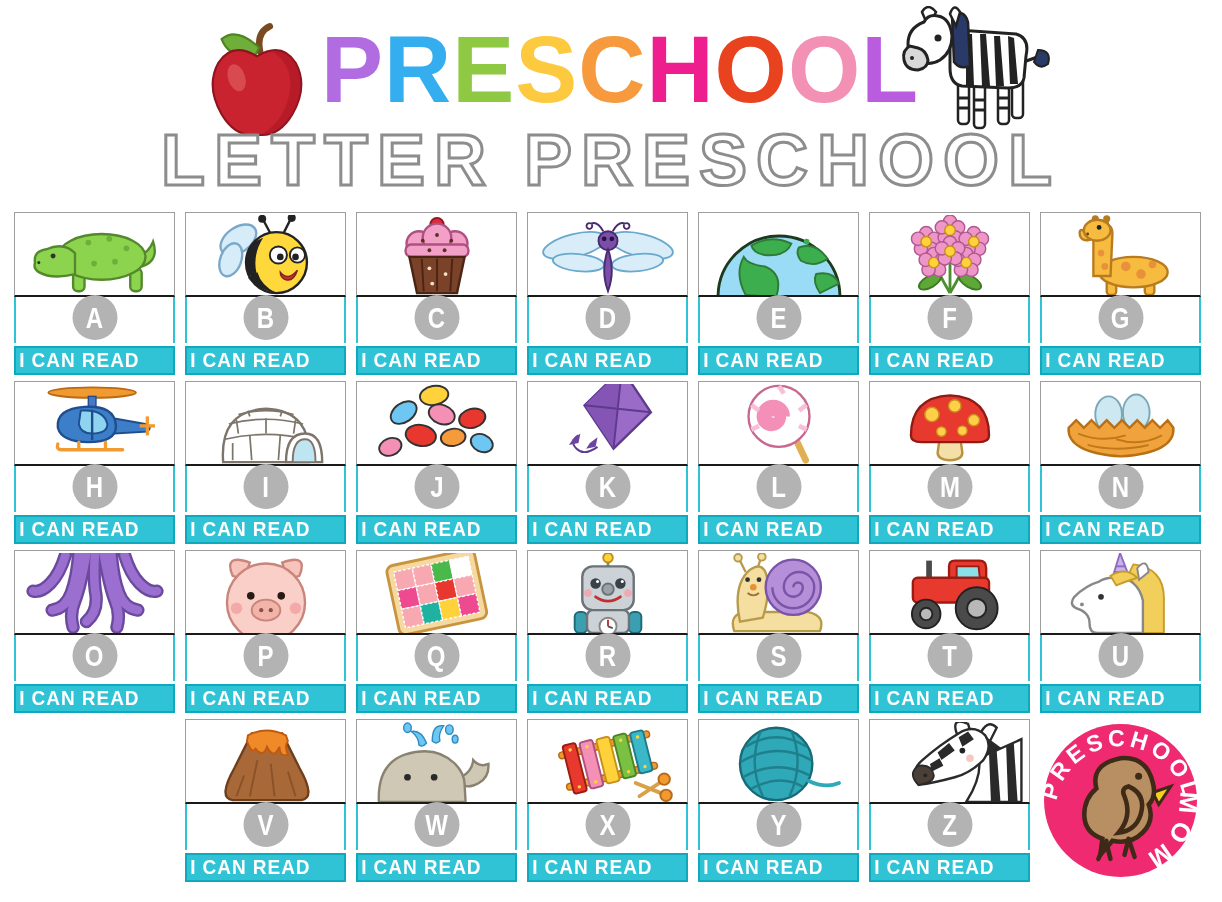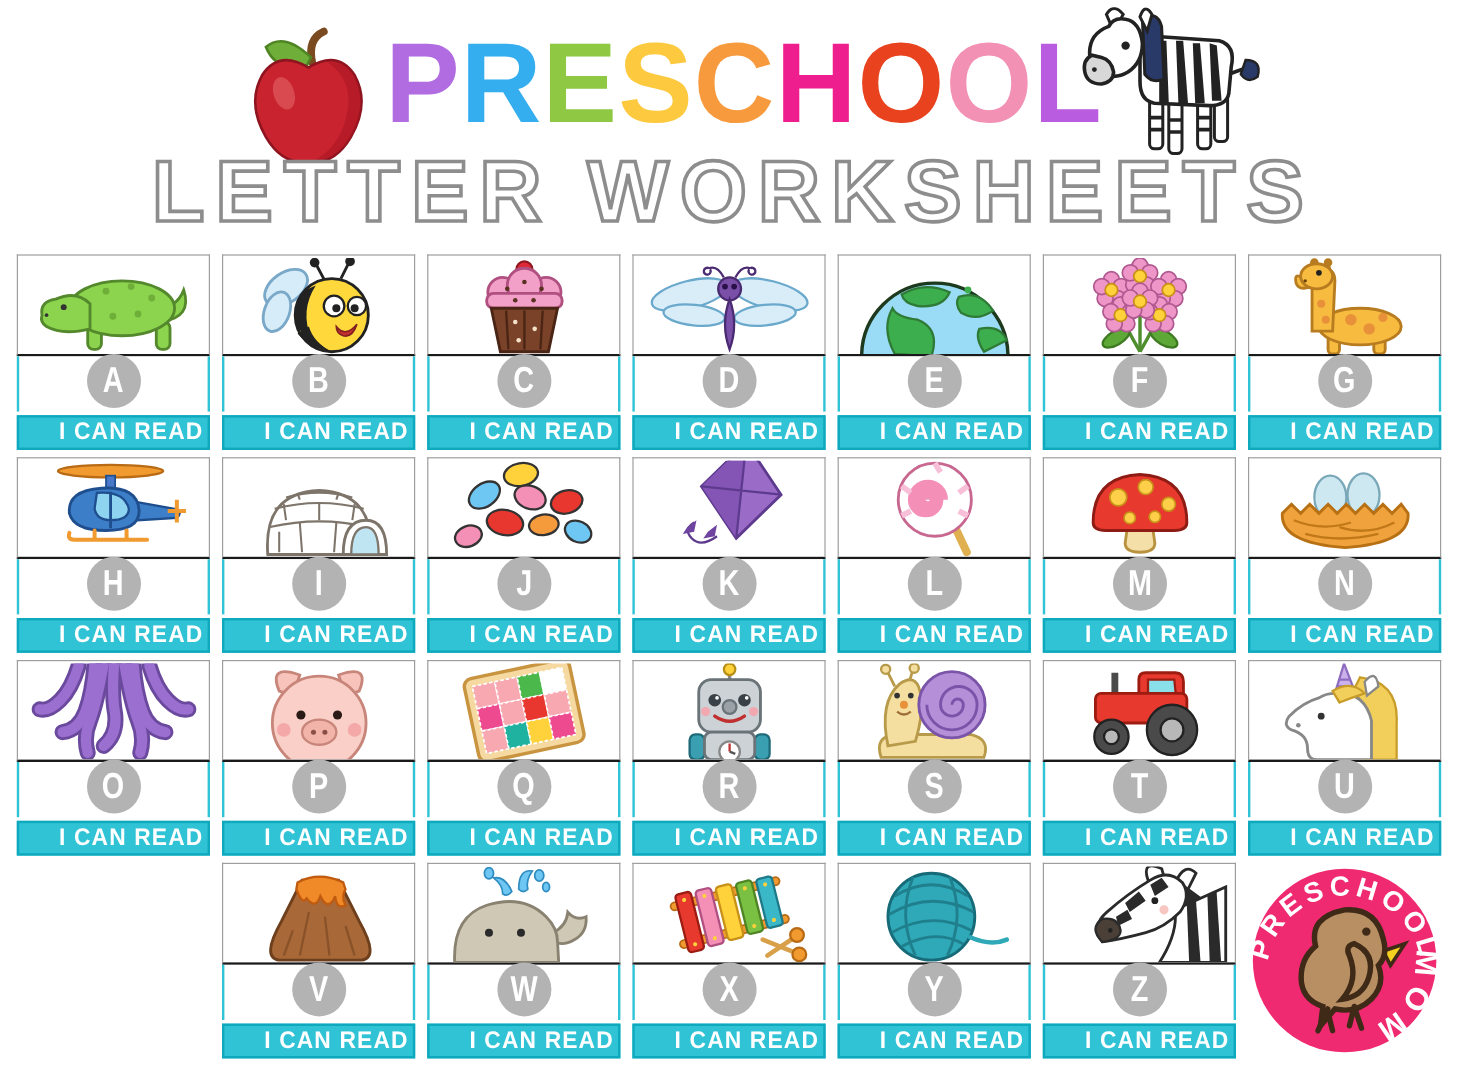--- a/index.html
+++ b/index.html
@@ -30,21 +30,21 @@
   .img-box svg{width:152px;height:80px;display:block;}
   .letter-box{box-sizing:border-box;height:46px;background:#ffffff;position:relative;
               border-left:2px solid #30c3d6;border-right:2px solid #30c3d6;}
   .circle{position:absolute;left:50%;top:-2px;transform:translateX(-50%);
           width:45px;height:45px;border-radius:50%;background:#b3b3b3;
           color:#ffffff;font-weight:bold;font-size:30px;
           display:flex;align-items:center;justify-content:center;}
   .circle span{transform:scaleX(.8);}
   .bar{box-sizing:border-box;margin-top:3px;height:29px;background:#30c3d6;
        border:2px solid #0fa9be;color:#ffffff;font-weight:bold;font-size:20px;
-       display:flex;align-items:center;justify-content:flex-end;letter-spacing:1px;
+       display:flex;align-items:center;justify-content:flex-start;letter-spacing:1px;
        white-space:nowrap;}
   .bar span{transform:scaleX(.95);}
 
   .logo-cell{position:relative;width:161px;height:163px;display:flex;
              align-items:center;justify-content:center;cursor:pointer;}
   .logo-cell svg{width:163px;height:163px;}
 </style>
 </head>
 <body>
 
@@ -100,21 +100,21 @@
       <path d="M52 10 Q64 2 68 16 L70 60 Q60 64 54 56 Z" fill="#2a3a68" stroke="#222" stroke-width="2.5"></path>
       <path d="M36 6 Q28 -4 22 6 L28 20 Z" fill="#ffffff" stroke="#222" stroke-width="2.5"></path>
       <path d="M50 8 Q54 -4 60 6 L56 20 Z" fill="#ffffff" stroke="#222" stroke-width="2.5"></path>
       <path d="M24 16 Q8 22 8 38 Q8 52 20 56 Q30 60 40 54 Q52 46 52 30 Q50 12 38 10 Q28 8 24 16 Z" fill="#ffffff" stroke="#222" stroke-width="3"></path>
       <path d="M10 40 Q2 44 4 54 Q6 64 18 64 Q28 62 28 54 Q26 44 18 42 Z" fill="#d8d8d8" stroke="#222" stroke-width="3"></path>
       <circle cx="38" cy="32" r="3.5" fill="#222"></circle>
       <circle cx="12" cy="52" r="2" fill="#222"></circle>
     </svg>
   </div>
 
-  <div class="subtitle">LETTER WORKSHEETS</div>
+  <div class="subtitle">LETTER PRESCHOOL</div>
 
   <div class="grid" id="grid">
     <div class="logo-cell" style="grid-column:7;grid-row:4;">
       <svg viewBox="0 0 160 160">
         <circle cx="80" cy="80" r="76" fill="#f02a70"></circle>
         <defs>
           <path id="arcTop" d="M 18 106 A 64 64 0 1 1 142 106"></path>
           <path id="arcBot" d="M 137 64 A 61 61 0 0 1 94 138"></path>
         </defs>
         <text fill="#ffffff" font-size="23" font-weight="bold" letter-spacing="4" text-anchor="middle">

